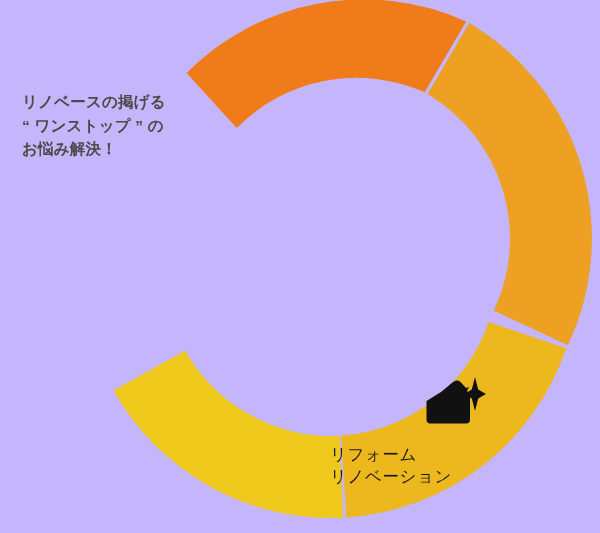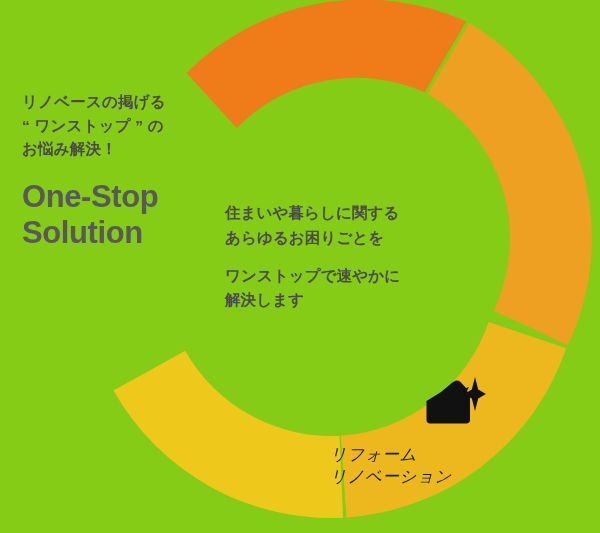--- a/index.html
+++ b/index.html
@@ -7,21 +7,21 @@
     padding: 0;
     background: #ffffff;
   }
   body {
     font-family: "Liberation Sans", "DejaVu Sans", sans-serif;
   }
   #stage {
     position: relative;
     width: 600px;
     height: 533px;
-    background: #84cc16;
+    background: #c4b5fd;
     overflow: hidden;
   }
 
   
   #donut {
     position: absolute;
     left: 0;
     top: 0;
     width: 600px;
     height: 533px;
@@ -84,21 +84,21 @@
     color: #1a1a1a;
     white-space: pre-line;
   }
   .seg .seg-icon {
     display: block;
     margin: 0 auto 6px auto;
   }
 
   #seg-realestate { left: 232px; top: 26px; width: 200px; }
   #seg-insurance  { left: 455px; top: 155px; width: 130px; }
-  #seg-reform     { left: 330px; top: 375px; width: 175px; text-align: left; font-style: italic; }
+  #seg-reform     { left: 330px; top: 375px; width: 175px; text-align: left; }
   #seg-reform .seg-icon { margin: 0 0 10px 95px; }
   #seg-vacant     { left: 150px; top: 370px; width: 145px; }
 </style>
 </head>
 <body>
 
 <div id="stage">
 
   <svg id="donut" viewBox="0 0 600 533" width="600" height="533" xmlns="http://www.w3.org/2000/svg">
     <g>
@@ -126,30 +126,22 @@
                L 185.16 350.65
                A 168 168 0 0 0 339.47 435.80
                Z"></path>
     </g>
   </svg>
 
   <div class="left-block">
     <div class="lede">リノベースの掲げる
 “ ワンストップ ” の
 お悩み解決！</div>
-    <div class="big-title">One-Stop
-Solution</div>
   </div>
 
-  <div class="center-block">
-    <div class="center-para">住まいや暮らしに関する
-あらゆるお困りごとを</div>
-    <div class="center-para">ワンストップで速やかに
-解決します</div>
-  </div>
 
 
 
   <div class="seg" id="seg-reform">
     <span class="seg-icon">
       <svg width="62" height="54" viewBox="0 0 62 54" xmlns="http://www.w3.org/2000/svg">
         <path fill="#111111" d="M16 17 L28 7 C31 4.6 34 5 36 7.5 L41 13 L44 12 L42 16 L45 21 L45 45 C45 47 43.5 48.5 41.5 48.5 L5 48.5 C3 48.5 1.5 47 1.5 45 L1.5 26 Z"></path>
         <path fill="#111111" d="M50 2 L53.2 14.6 L61 19 L53.2 23.4 L50 36 L46.8 23.4 L39 19 L46.8 14.6 Z"></path>
       </svg>
     </span>

